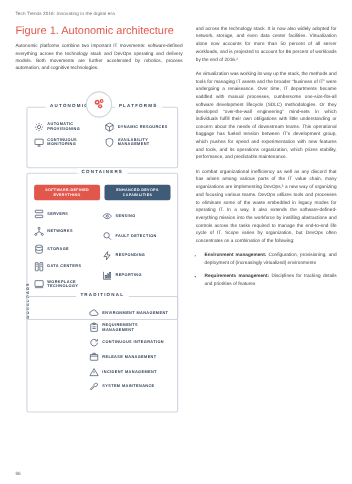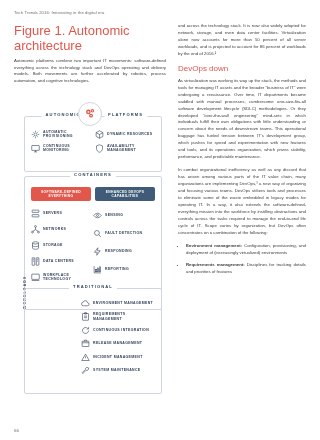--- a/index.html
+++ b/index.html
@@ -24,21 +24,21 @@
   }
   .cols{
     display:flex;
     gap:12px;
   }
   .col-left{width:152px;}
   .col-right{width:128px;}
 
   .fig-title{
     color:#e2574c;
-    font-size:13px;
+    font-size:10px;
     margin:0 0 5px 0;
     font-weight:400;
   }
   .fig-caption{
     font-size:4.3px;
     line-height:1.55;
     color:#3b3b3b;
     margin:0 0 7px 0;
     text-align:justify;
   }
@@ -454,21 +454,20 @@
               <span class="txt">SYSTEM MAINTENANCE</span>
             </div>
           </div>
         </div>
 
       </div>
     </div>
 
     <div class="col-right">
       <p class="body-p">and across the technology stack. It is now also widely adopted for network, storage, and even data center facilities. Virtualization alone now accounts for more than 50 percent of all server workloads, and is projected to account for 86 percent of workloads by the end of 2016.²</p>
-      <h2 class="h2">DevOps down</h2>
       <p class="body-p">As virtualization was working its way up the stack, the methods and tools for managing IT assets and the broader “business of IT” were undergoing a renaissance. Over time, IT departments became saddled with manual processes, cumbersome one-size-fits-all software development lifecycle (SDLC) methodologies. Or they developed “over-the-wall engineering” mind-sets in which individuals fulfill their own obligations with little understanding or concern about the needs of downstream teams. This operational baggage has fueled tension between IT’s development group, which pushes for speed and experimentation with new features and tools, and its operations organization, which prizes stability, performance, and predictable maintenance.</p>
       <p class="body-p">In combat organizational inefficiency as well as any discord that has arisen among various parts of the IT value chain, many organizations are implementing DevOps,³ a new way of organizing and focusing various teams. DevOps utilizes tools and processes to eliminate some of the waste embedded in legacy modes for operating IT. In a way, it also extends the software-defined-everything mission into the workforce by instilling abstractions and controls across the tasks required to manage the end-to-end life cycle of IT. Scope varies by organization, but DevOps often concentrates on a combination of the following:</p>
       <ul class="bullets">
         <li>
           <b>Environment management:</b><span> Configuration, provisioning, and deployment of (increasingly virtualized) environments</span>
         </li>
         <li>
           <b>Requirements management:</b><span> Disciplines for tracking details and priorities of features</span>
         </li>
       </ul>

